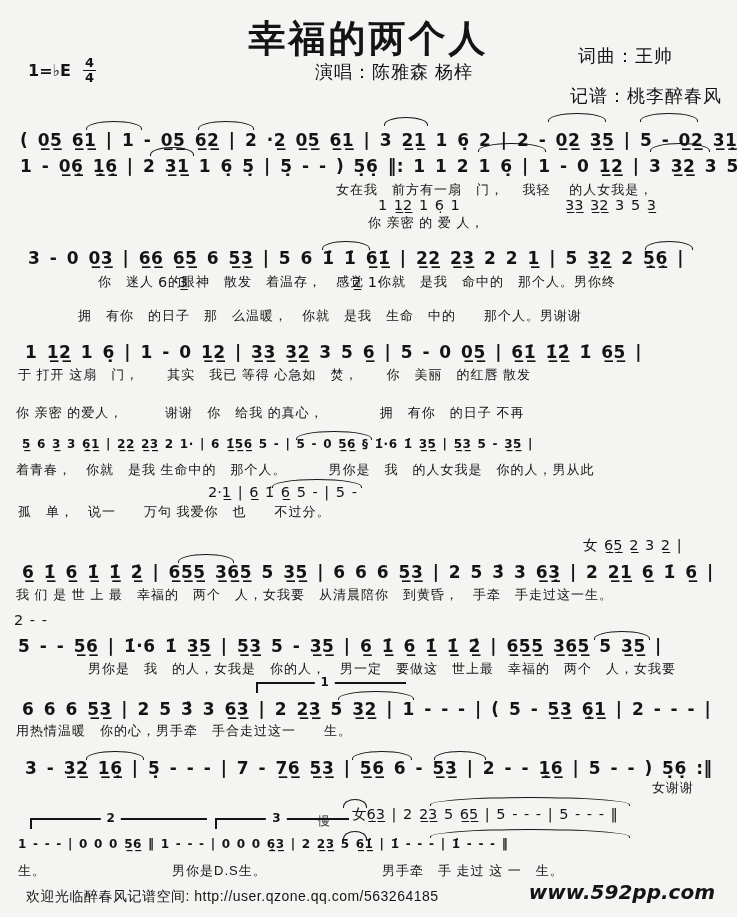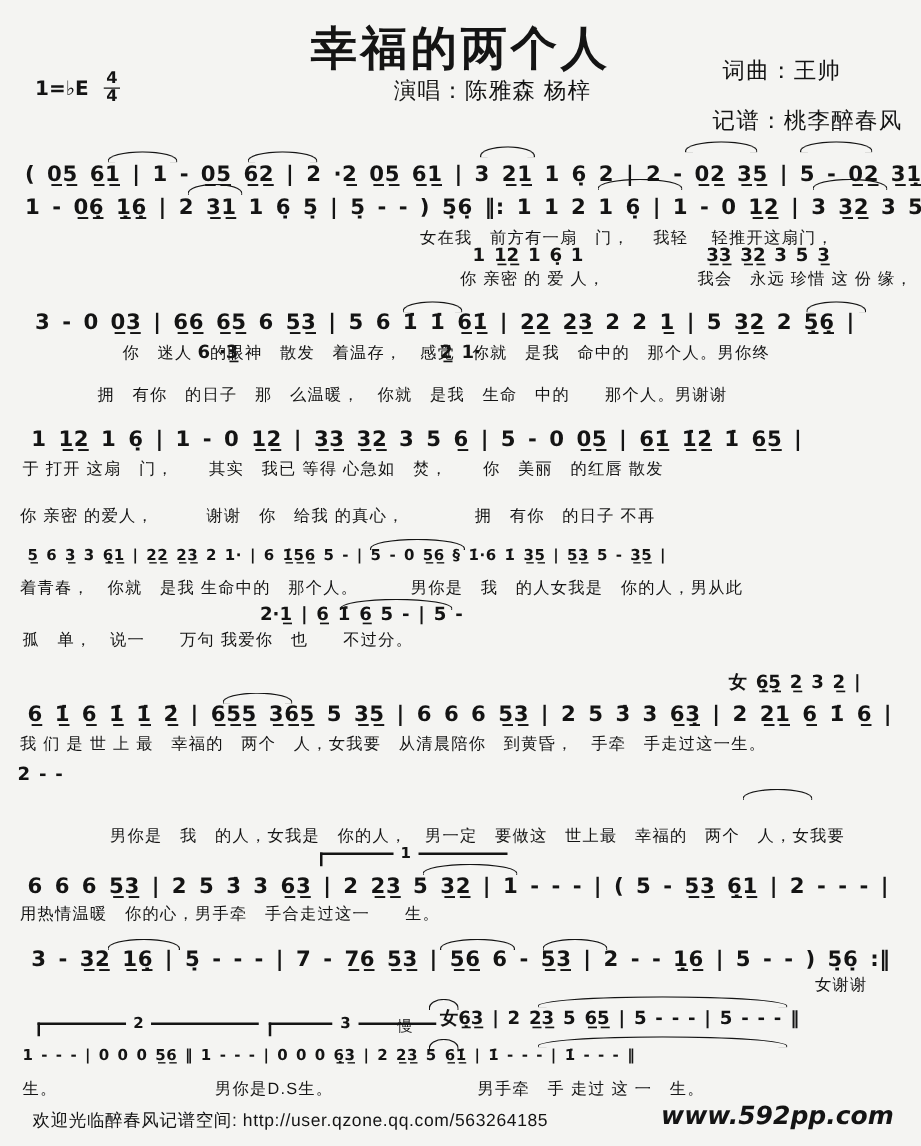--- a/index.html
+++ b/index.html
@@ -2,21 +2,21 @@
 <html><head>
 <meta charset="utf-8">
 <style>
   html,body{margin:0;padding:0;background:#efefed;}
   .sheet{position:relative;width:737px;height:917px;background:#f4f4f2;
          font-family:"Liberation Sans",sans-serif;color:#141414;overflow:hidden;}
   .row{position:absolute;white-space:pre;}
   .notes{font-family:"DejaVu Sans",sans-serif;font-weight:700;font-size:17px;
          word-spacing:3px;letter-spacing:.5px;}
   .notes.tight{word-spacing:1.5px;font-size:12px;}
-  .notes2{font-family:"DejaVu Sans",sans-serif;font-weight:700;font-size:14.5px;word-spacing:2px;}
+  .notes2{font-family:"DejaVu Sans",sans-serif;font-weight:400;font-size:14.5px;word-spacing:2px;}
   .lyr{font-size:13px;letter-spacing:1px;}
   .frag{position:absolute;top:0;white-space:pre;}
   .title{position:absolute;top:14px;left:0;width:100%;text-align:center;
          font-size:37px;font-weight:700;letter-spacing:3px;}
   .credit{position:absolute;font-size:18px;letter-spacing:1px;margin-left:25px;}
   .keysig{position:absolute;left:28px;top:56px;font-size:16px;font-weight:700;
           font-family:"DejaVu Sans",sans-serif;display:flex;align-items:center;}
   .ts{display:inline-flex;flex-direction:column;align-items:center;margin-left:12px;
       font-size:13px;font-weight:700;line-height:1.05;}
   .ts>span:first-child{border-bottom:1.6px solid #141414;padding:0 2px;}
@@ -67,28 +67,27 @@
   <div class="arc" style="left:352px;top:751px;width:58px"></div>
   <div class="arc" style="left:434px;top:751px;width:50px"></div>
   <div class="arc" style="left:343px;top:799px;width:22px"></div>
   <div class="arc" style="left:343px;top:831px;width:22px"></div>
   <div class="arc" style="left:430px;top:797px;width:198px"></div>
   <div class="arc" style="left:430px;top:829px;width:198px"></div>
 
   <div class="row notes" style="left:20px;top:130px">( 0̲5̲ 6̲1̲ | 1 - 0̲5̲ 6̲2̲ | 2 ·2̲ 0̲5̲ 6̲1̲ | 3 2̲1̲ 1 6̣ 2 | 2 - 0̲2̲ 3̲5̲ | 5 - 0̲2̲ 3̲1̲̣ |</div>
 
   <div class="row notes" style="left:20px;top:156px">1 - 0̲6̲̣ 1̲̣6̲̣ | 2 3̲1̲ 1 6̣ 5̣ | 5̣ - - ) 5̣6̣ ‖: 1 1 2 1 6̣ | 1 - 0 1̲2̲ | 3 3̲2̲ 3 5 3̲ |</div>
-  <div class="row lyr" style="left:336px;top:181px">女在我　前方有一扇　门，　 我轻　 轻推开这扇门，</div>
+  <div class="row lyr" style="left:336px;top:181px">女在我　前方有一扇　门，　 我轻　 的人女我是，</div>
   <div class="row" style="left:0;top:197px;width:737px">
     <span class="frag notes2" style="left:378px">1 1̲2̲ 1 6̣ 1</span>
     <span class="frag notes2" style="left:565px">3̲3̲ 3̲2̲ 3 5 3̲</span>
   </div>
   <div class="row" style="left:0;top:214px;width:737px">
     <span class="frag lyr" style="left:368px">你 亲密 的 爱 人，</span>
-    <span class="frag lyr" style="left:558px">我会　永远 珍惜 这 份 缘，</span>
   </div>
 
   <div class="row notes" style="left:28px;top:248px">3 - 0 0̲3̲ | 6̲6̲ 6̲5̲ 6 5̲3̲ | 5 6 1̇ 1̇ 6̲1̲̇ | 2̲2̲ 2̲3̲ 2 2 1̲ | 5 3̲2̲ 2 5̲̣6̲̣ |</div>
   <div class="row lyr" style="left:98px;top:273px">你　迷人　的眼神　散发　着温存，　感觉　你就　是我　命中的　那个人。男你终</div>
   <div class="row" style="left:0;top:274px;width:590px">
     <span class="frag notes2" style="left:158px">6 ·3̲</span>
     <span class="frag notes2" style="left:352px">2̲ 1·</span>
   </div>
   <div class="row lyr" style="left:78px;top:307px">拥　有你　的日子　那　么温暖，　你就　是我　生命　中的　　那个人。男谢谢</div>
 
@@ -100,20 +99,21 @@
   <div class="row lyr" style="left:16px;top:461px">着青春，　你就　是我 生命中的　那个人。　　　男你是　我　的人女我是　你的人，男从此</div>
   <div class="row notes2" style="left:208px;top:484px">2·1̲ | 6̲ 1̇ 6̲ 5 - | 5 -</div>
   <div class="row lyr" style="left:18px;top:503px">孤　单，　说一　　万句 我爱你　也　　不过分。</div>
 
   <div class="row notes2" style="left:583px;top:536px">女 6̲̣5̲̣ 2̲ 3 2̲ |</div>
 
   <div class="row notes" style="left:22px;top:562px">6̲ 1̲̇ 6̲ 1̲̇ 1̲̇ 2̲̇ | 6̲5̲5̲ 3̲6̲5̲ 5 3̲5̲ | 6 6 6 5̲3̲ | 2 5 3̇ 3 6̲3̲̣ | 2 2̲1̲ 6̲ 1̇ 6̲ |</div>
   <div class="row lyr" style="left:16px;top:586px">我 们 是 世 上 最　幸福的　两个　人，女我要　从清晨陪你　到黄昏，　手牵　手走过这一生。</div>
 
   <div class="row notes2" style="left:14px;top:612px">2 - -</div>
+  <div class="row notes" style="left:18px;top:636px">5 - - 5̲6̲ | 1̇·6 1̇ 3̲5̲ | 5̲3̲ 5 - 3̲5̲ | 6̲ 1̲̇ 6̲ 1̲̇ 1̲̇ 2̲̇ | 6̲5̲5̲ 3̲6̲5̲ 5 3̲5̲ |</div>
   <div class="row lyr" style="left:88px;top:660px">男你是　我　的人，女我是　你的人，　男一定　要做这　世上最　幸福的　两个　人，女我要</div>
 
   <div class="volta" style="left:256px;top:682px;width:148px">
     <span class="volta-num">1</span>
   </div>
   <div class="row notes" style="left:22px;top:699px">6 6 6 5̲3̲ | 2 5 3̇ 3 6̲3̲ | 2 2̲3̲ 5 3̲2̲ | 1 - - - | ( 5 - 5̲3̲ 6̲̣1̲ | 2 - - - |</div>
   <div class="row lyr" style="left:16px;top:722px">用热情温暖　你的心，男手牵　手合走过这一　　生。</div>
 
   <div class="row notes" style="left:25px;top:758px">3 - 3̲2̲ 1̲6̲̣ | 5̣ - - - | 7 - 7̲6̲ 5̲3̲ | 5̲6̲ 6 - 5̲3̲ | 2 - - 1̲̣6̲ | 5 - - ) 5̣6̣ :‖</div>
   <div class="row lyr" style="left:652px;top:779px">女谢谢</div>

